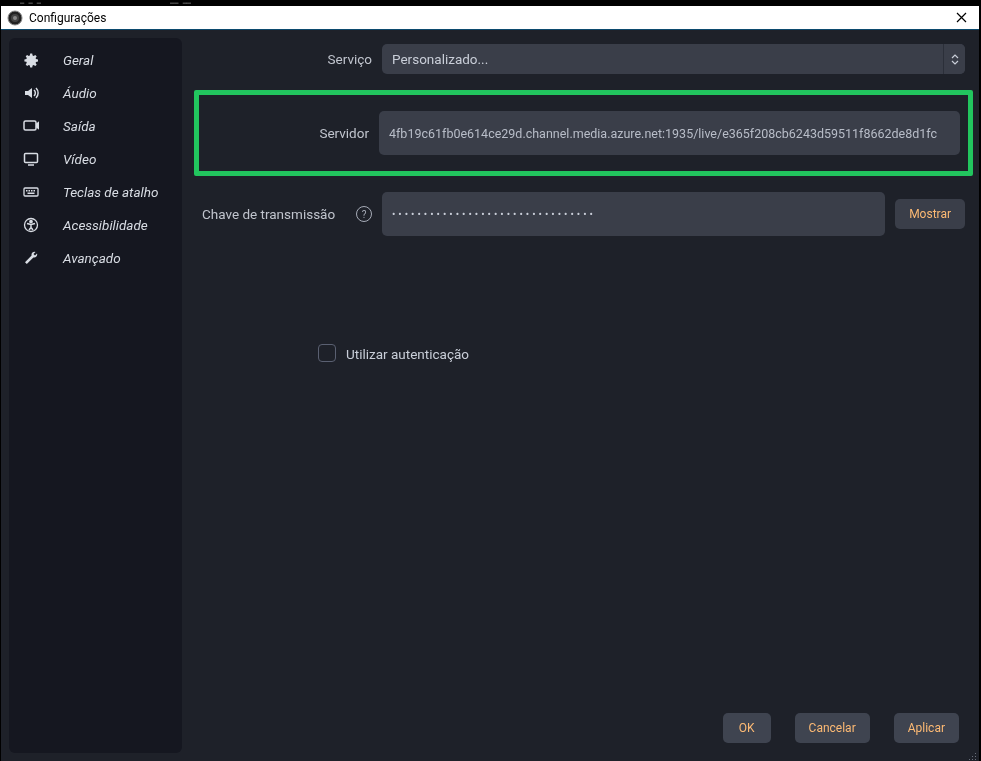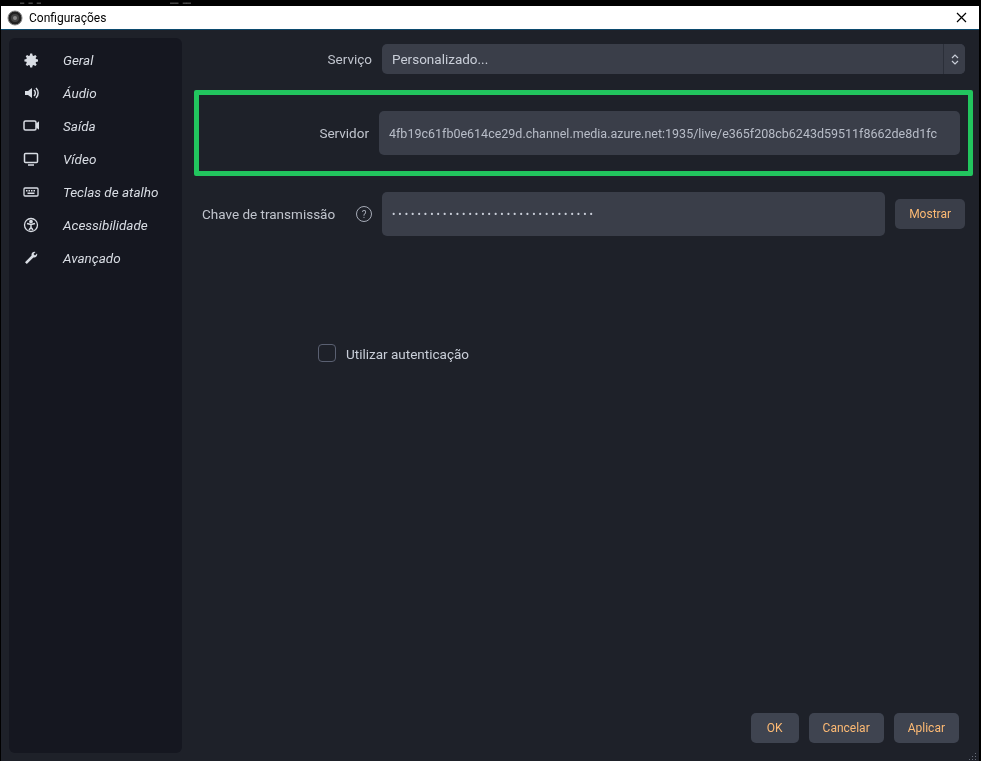--- a/index.html
+++ b/index.html
@@ -22,21 +22,21 @@
     .select .spin { position: absolute; right: 0; top: 0; bottom: 0; width: 22px; background: #3a3e49; border-left: 1px solid #2b2f39; border-radius: 0 5px 5px 0; display:flex; flex-direction:column; align-items:center; justify-content:center; gap:1px;}
     .select .spin svg { display:block; }
     .text-input { flex: 1; height: 44px; background: #3a3e49; border-radius: 5px; display: flex; align-items: center; padding: 0 10px; color: #b8bdc8; font-size: 12.5px; overflow: hidden; white-space: nowrap; }
     .text-input.pw { letter-spacing: 3px; font-size: 10px; color: #c9ced8; }
     .btn { height: 30px; padding: 0 14px; background: #3a3e49; border-radius: 5px; display: flex; align-items: center; color: #fdba74; font-size: 12px; cursor: pointer; }
     .highlight-box { border: 5px solid #22c55e; border-radius: 2px; padding: 16px 8px; margin: 16px -8px 16px -8px;}
     .highlight-box .form-row { margin-bottom: 0; }
     .help-icon { width:16px; height:16px; border:1.5px solid #a6abb7; border-radius:50%; display:inline-flex; align-items:center; justify-content:center; font-size:10px; color:#a6abb7; margin-left:4px; flex-shrink:0;}
     .checkbox-row { display:flex; align-items:flex-end; gap:10px; margin-top: 108px; margin-left: 116px; }
     .checkbox { width:18px; height:18px; border:1.5px solid #5a6071; border-radius:4px; cursor:pointer; }
-    .footer { height: 50px; background: #1e2129; display:flex; align-items:center; justify-content:flex-end; gap:10px; padding: 0 12px; }
+    .footer { height: 50px; background: #1e2129; display:flex; align-items:center; justify-content:flex-end; gap:24px; padding: 0 12px; }
     .footer .btn { min-width: 48px; justify-content:center; background:#3f4450; }
     .resize-grip { position:absolute; right:2px; bottom:2px; width:12px; height:12px; }
     .top-scratches { position:absolute; top:0; left:0; right:0; height:5px; background:#000; }
     .top-scratches span { position:absolute; color:#c4c4c4; font-size:7px; top:-1px; font-family: monospace;}
   </style>
 </head>
 <body>
 
 <div class="top-scratches">
   <span style="left:20px">— — —</span>

